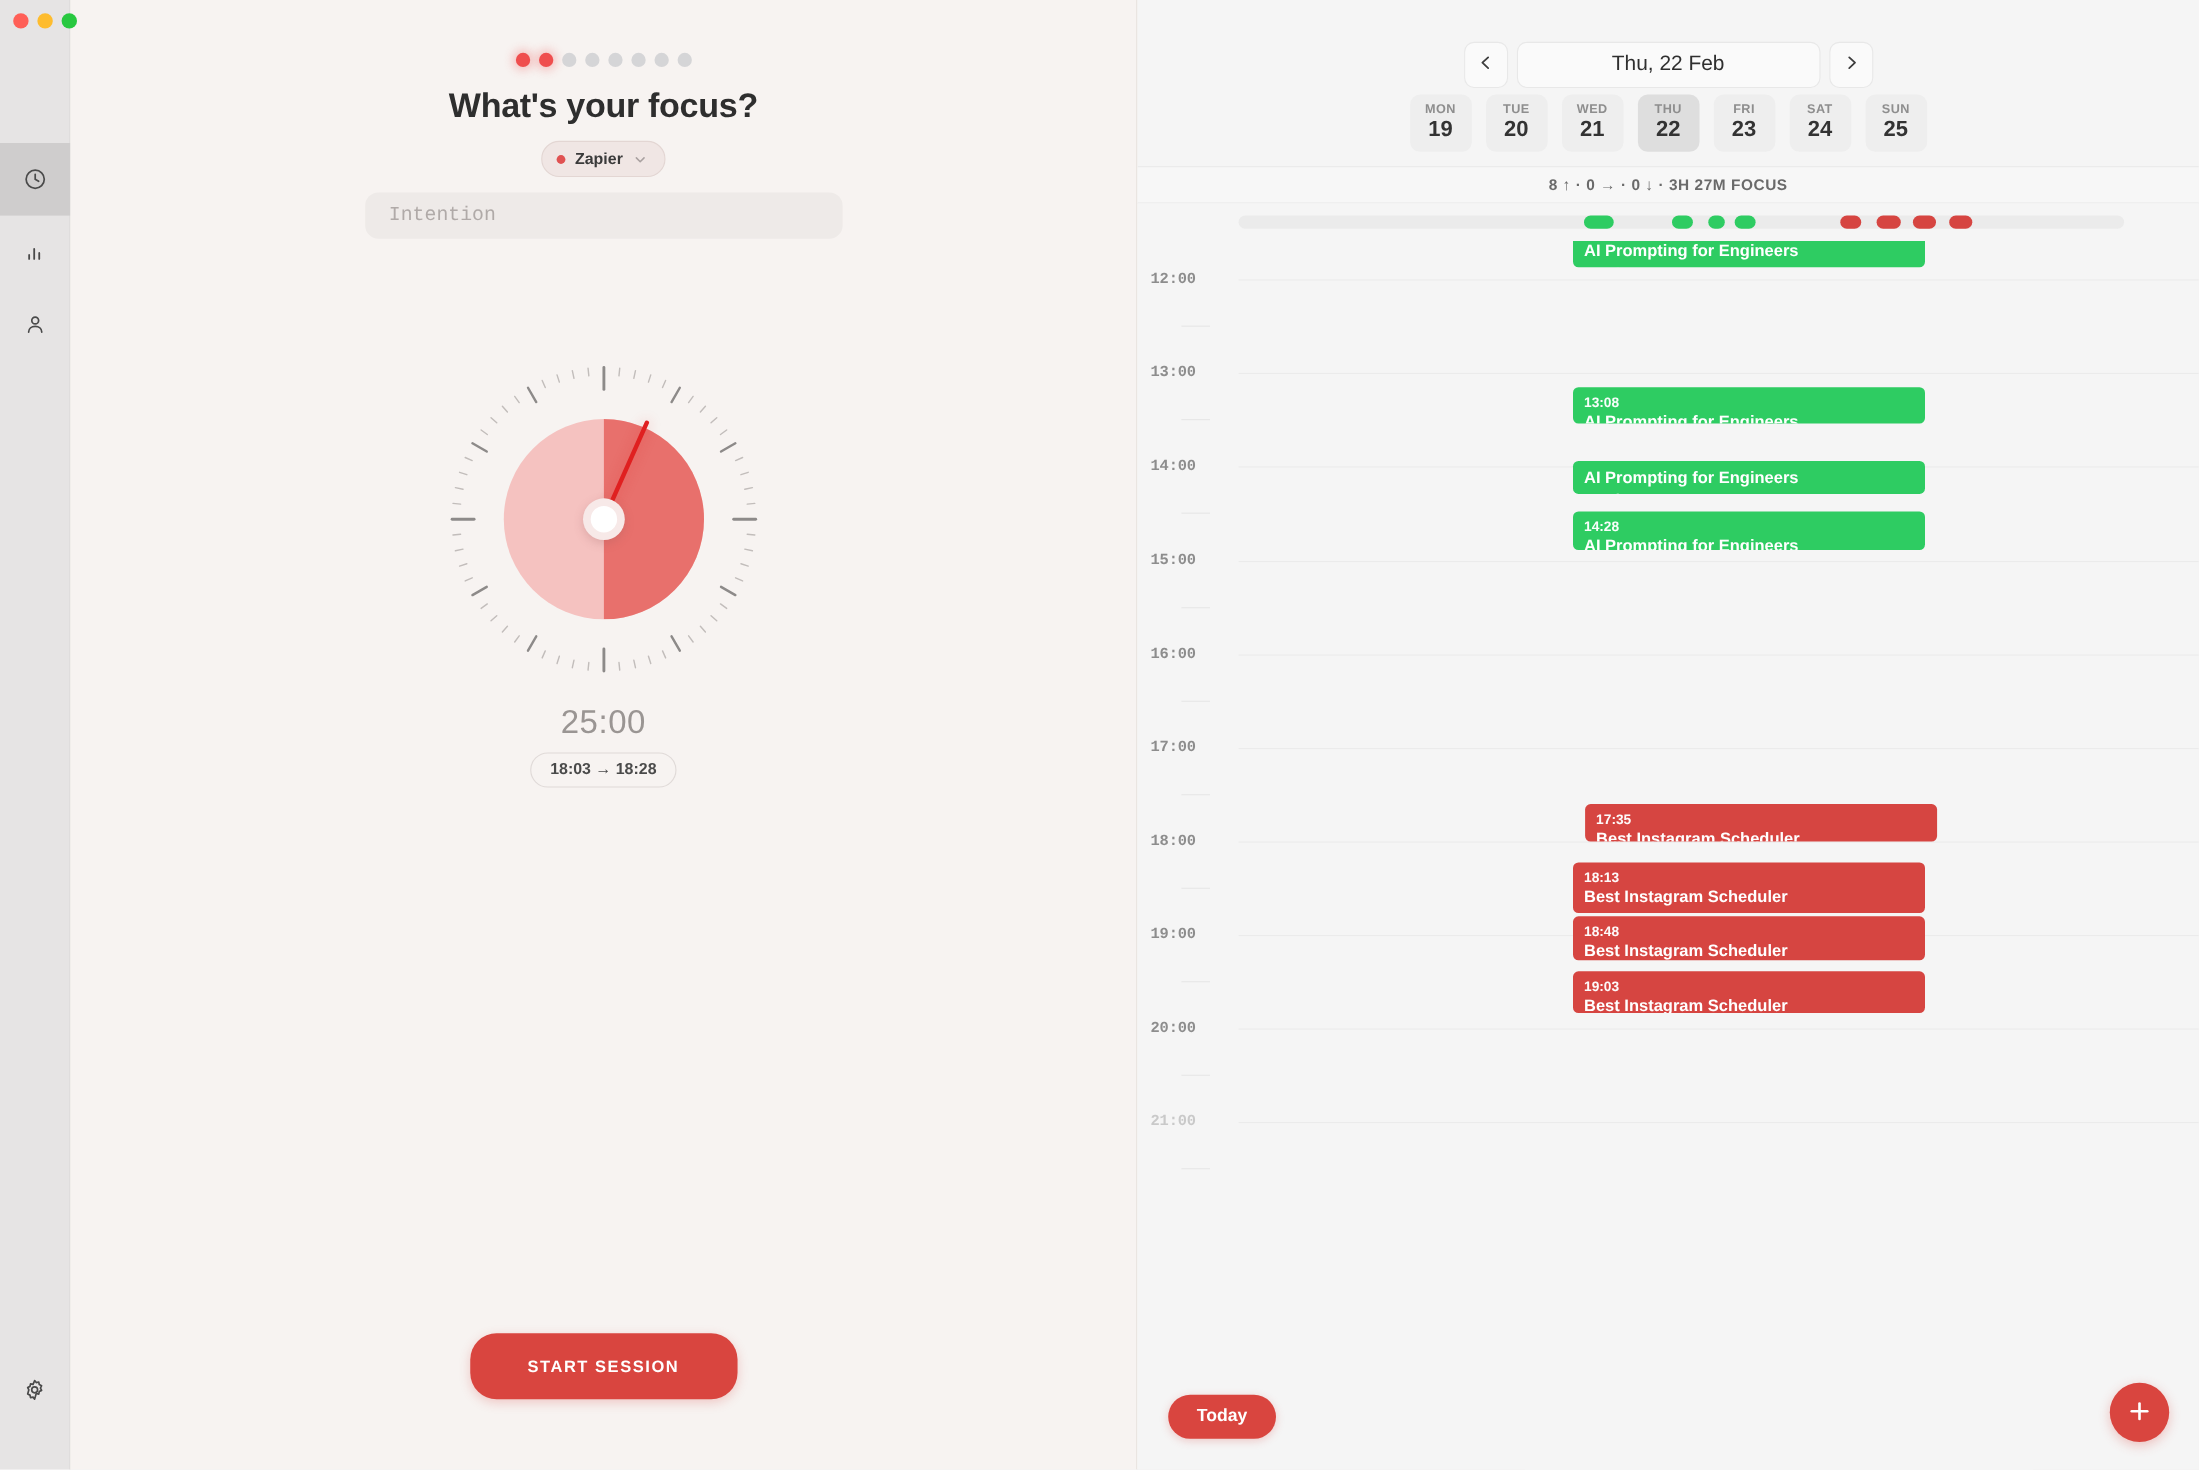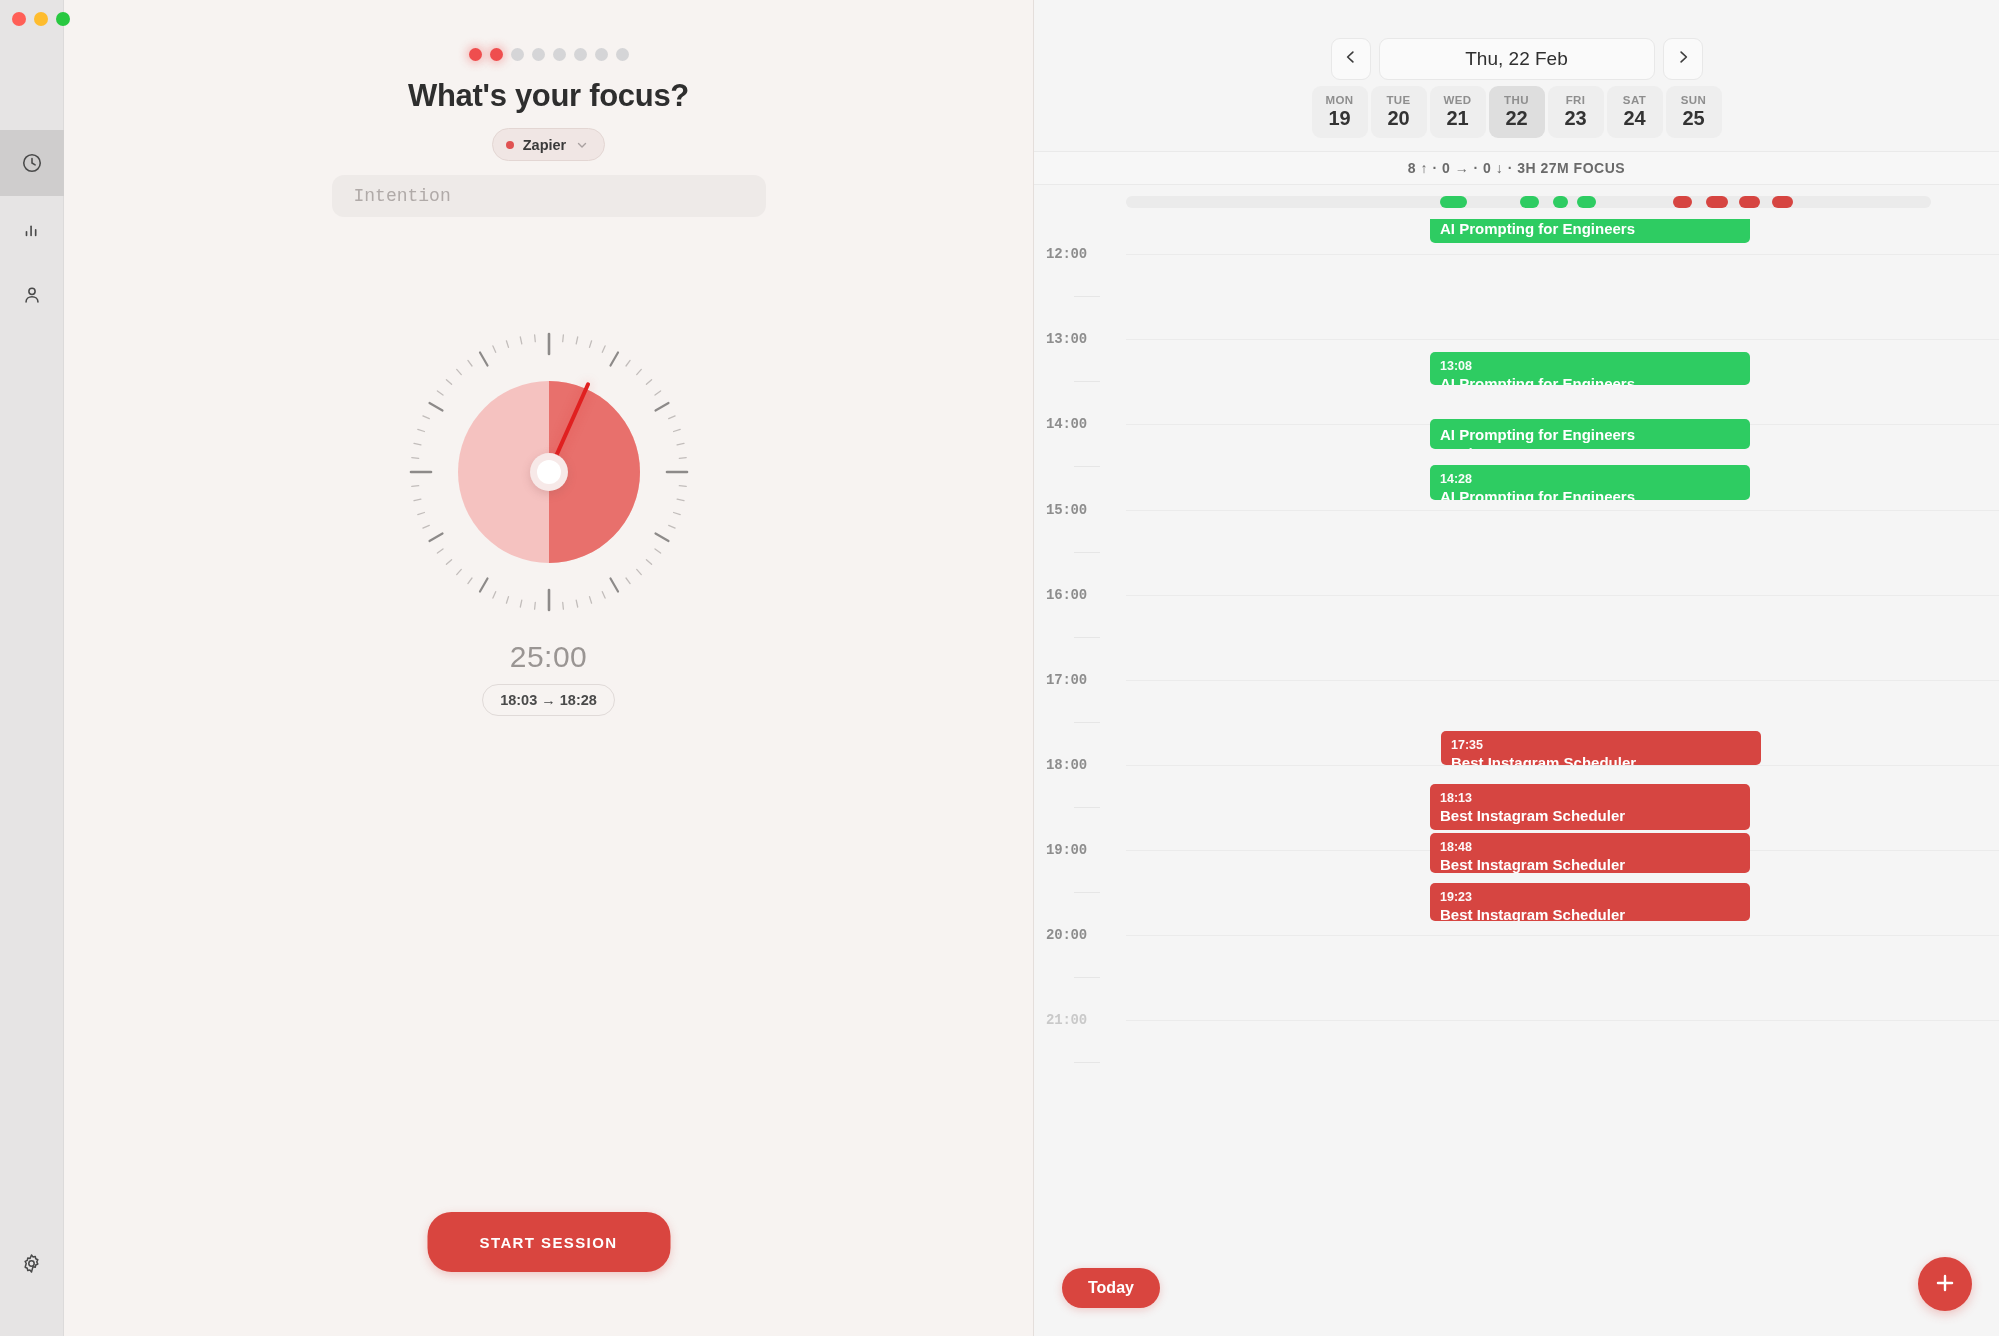--- a/index.html
+++ b/index.html
@@ -196,21 +196,21 @@
   }
   .date-pill {
     width: 276px; height: 42px;
     background: #fafafa;
     border: 1px solid #e8e8e8;
     border-radius: 9px;
     display: flex; align-items: center; justify-content: center;
     font-size: 19px; font-weight: 400; color: #2f2f2f;
   }
   .week-row {
-    display: flex; justify-content: center; gap: 3px;
+    display: flex; justify-content: center; gap: 13px;
     margin-top: -14px;
   }
   .day-cell {
     width: 56px; height: 52px;
     background: #eeeeee;
     border-radius: 9px;
     display: flex; flex-direction: column;
     align-items: center; justify-content: center;
     gap: 1px;
   }
@@ -590,18 +590,18 @@
         <div class="event red" style="top: 565px; height: 46px;">
           <div class="ev-time">18:13</div>
           <div class="ev-title">Best Instagram Scheduler</div>
           <div class="ev-sub">Zapier</div>
         </div>
         <div class="event red" style="top: 614px; height: 40px;">
           <div class="ev-time">18:48</div>
           <div class="ev-title">Best Instagram Scheduler</div>
         </div>
         <div class="event red" style="top: 664px; height: 38px;">
-          <div class="ev-time">19:23</div>
+          <div class="ev-time">19:03</div>
           <div class="ev-title">Best Instagram Scheduler</div>
         </div>
       </div>
   </div>
 </div>
 
 </body></html>

